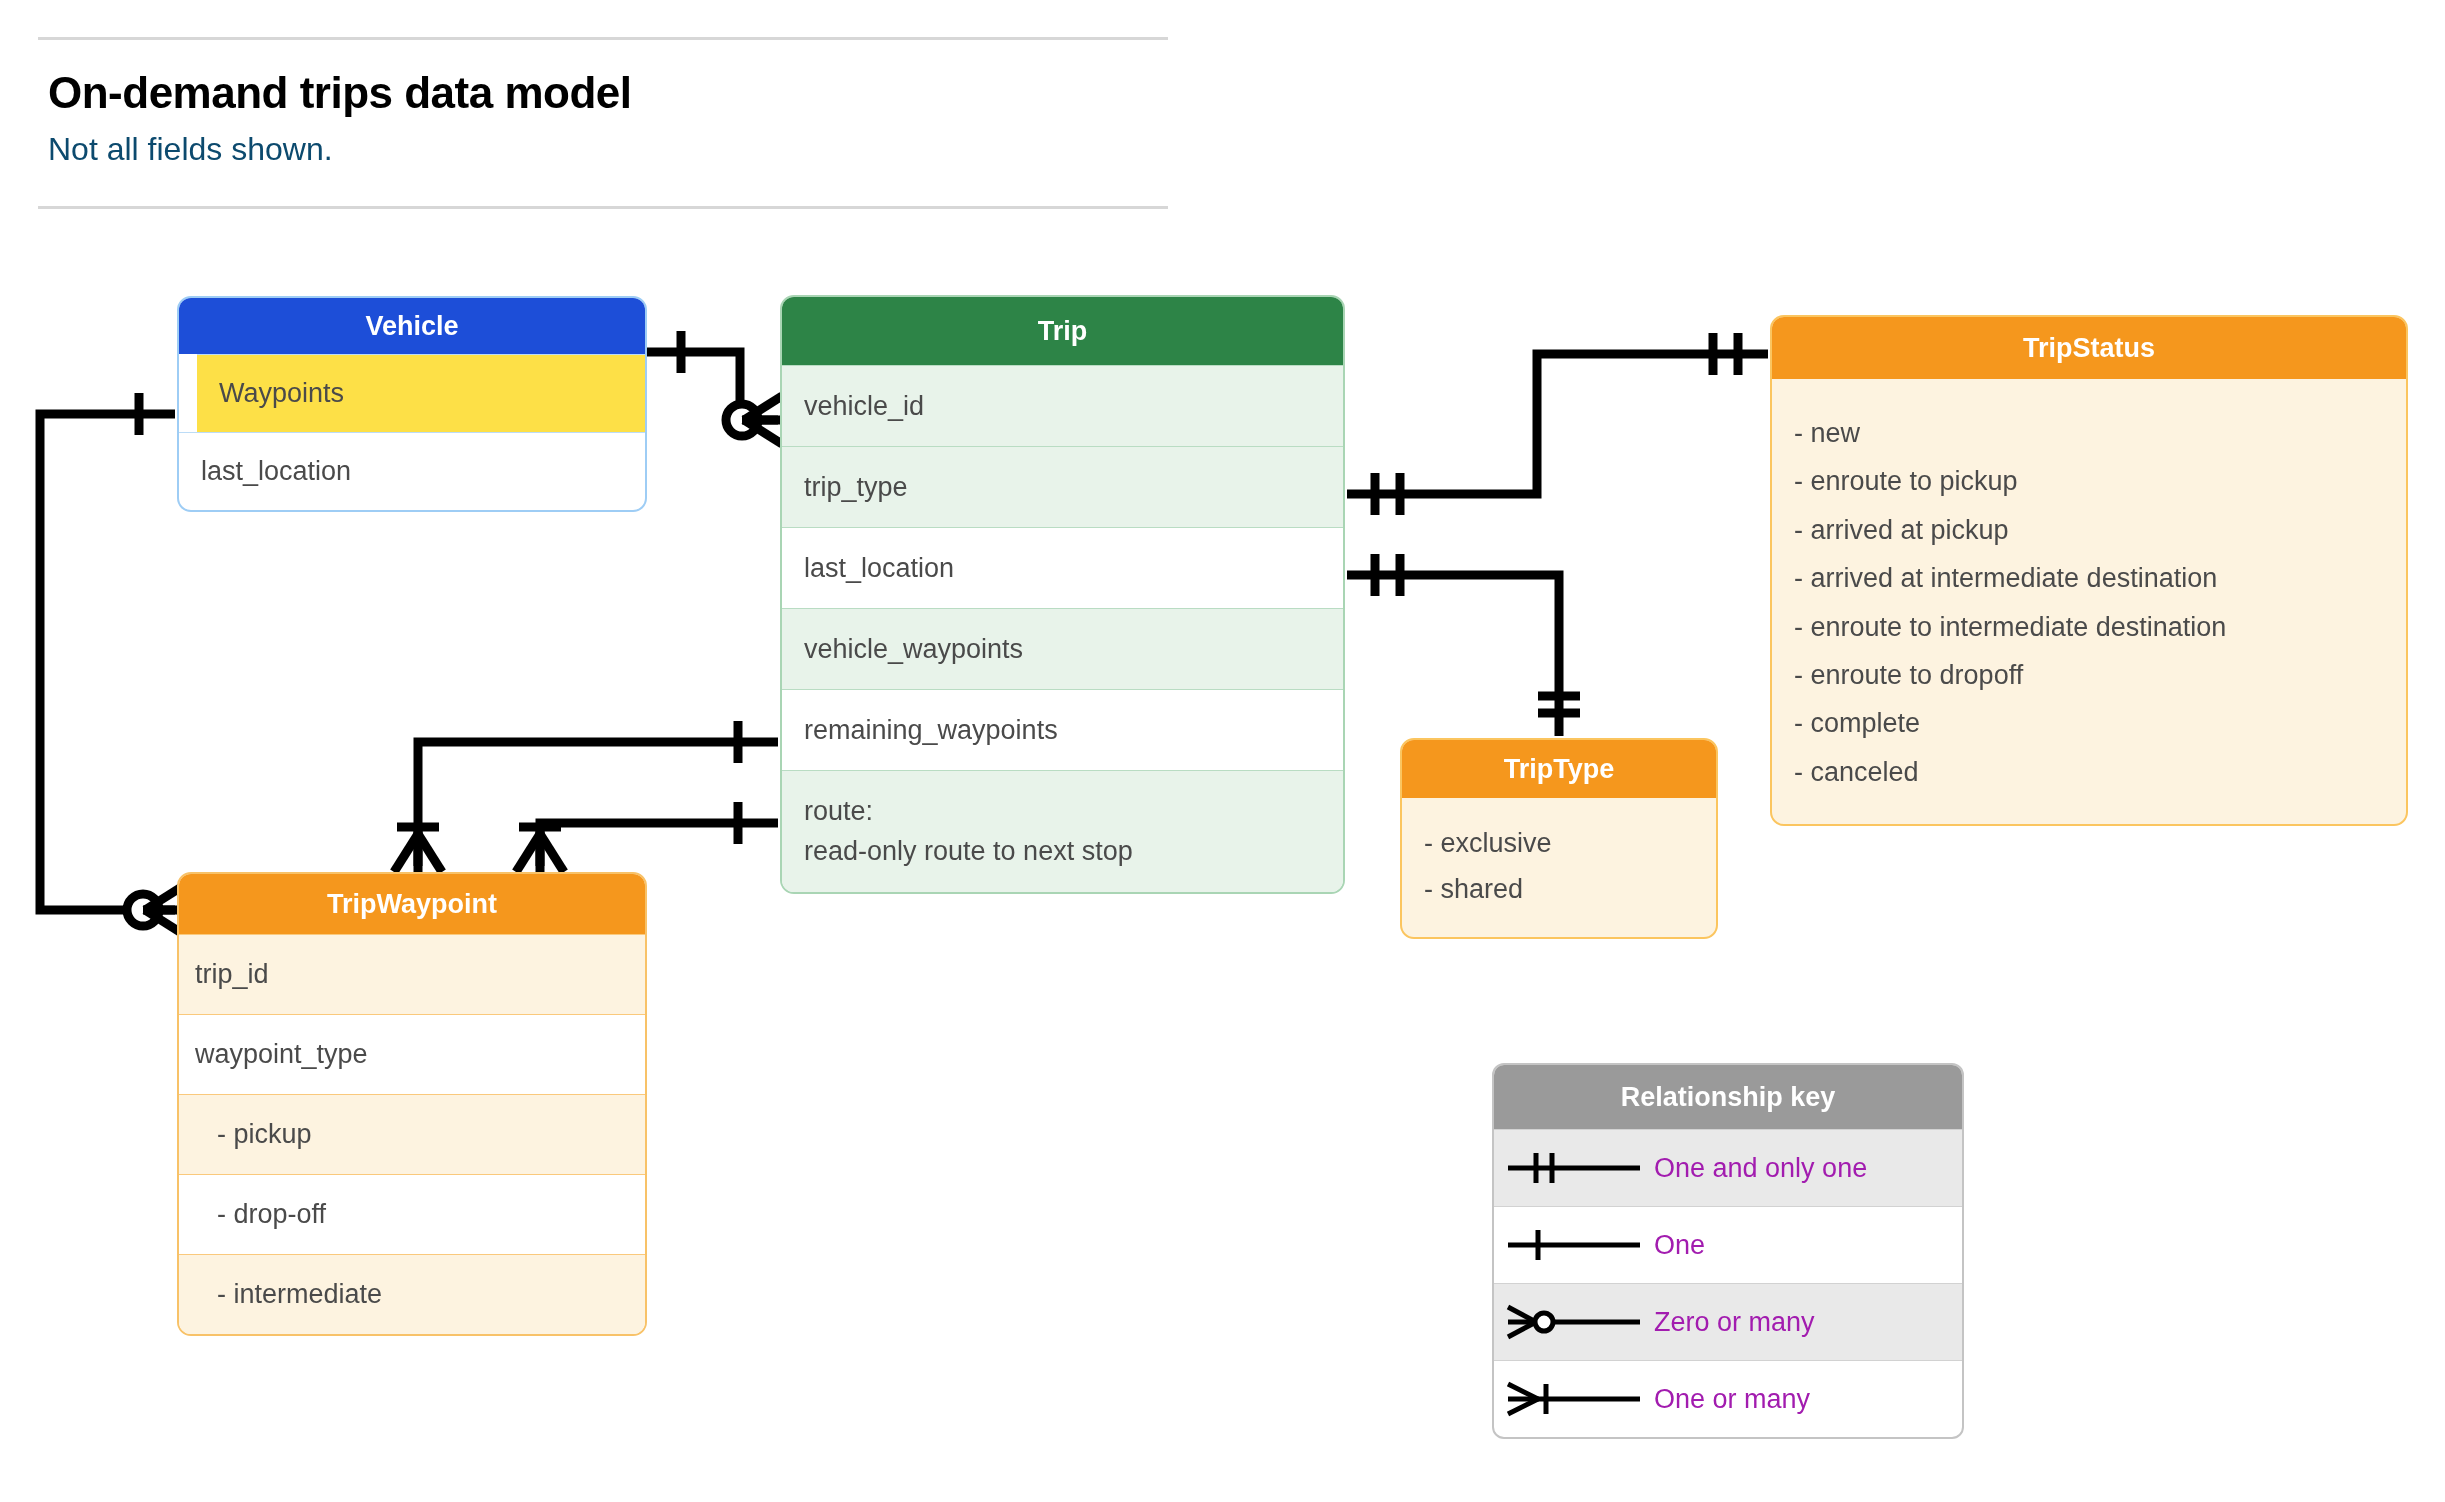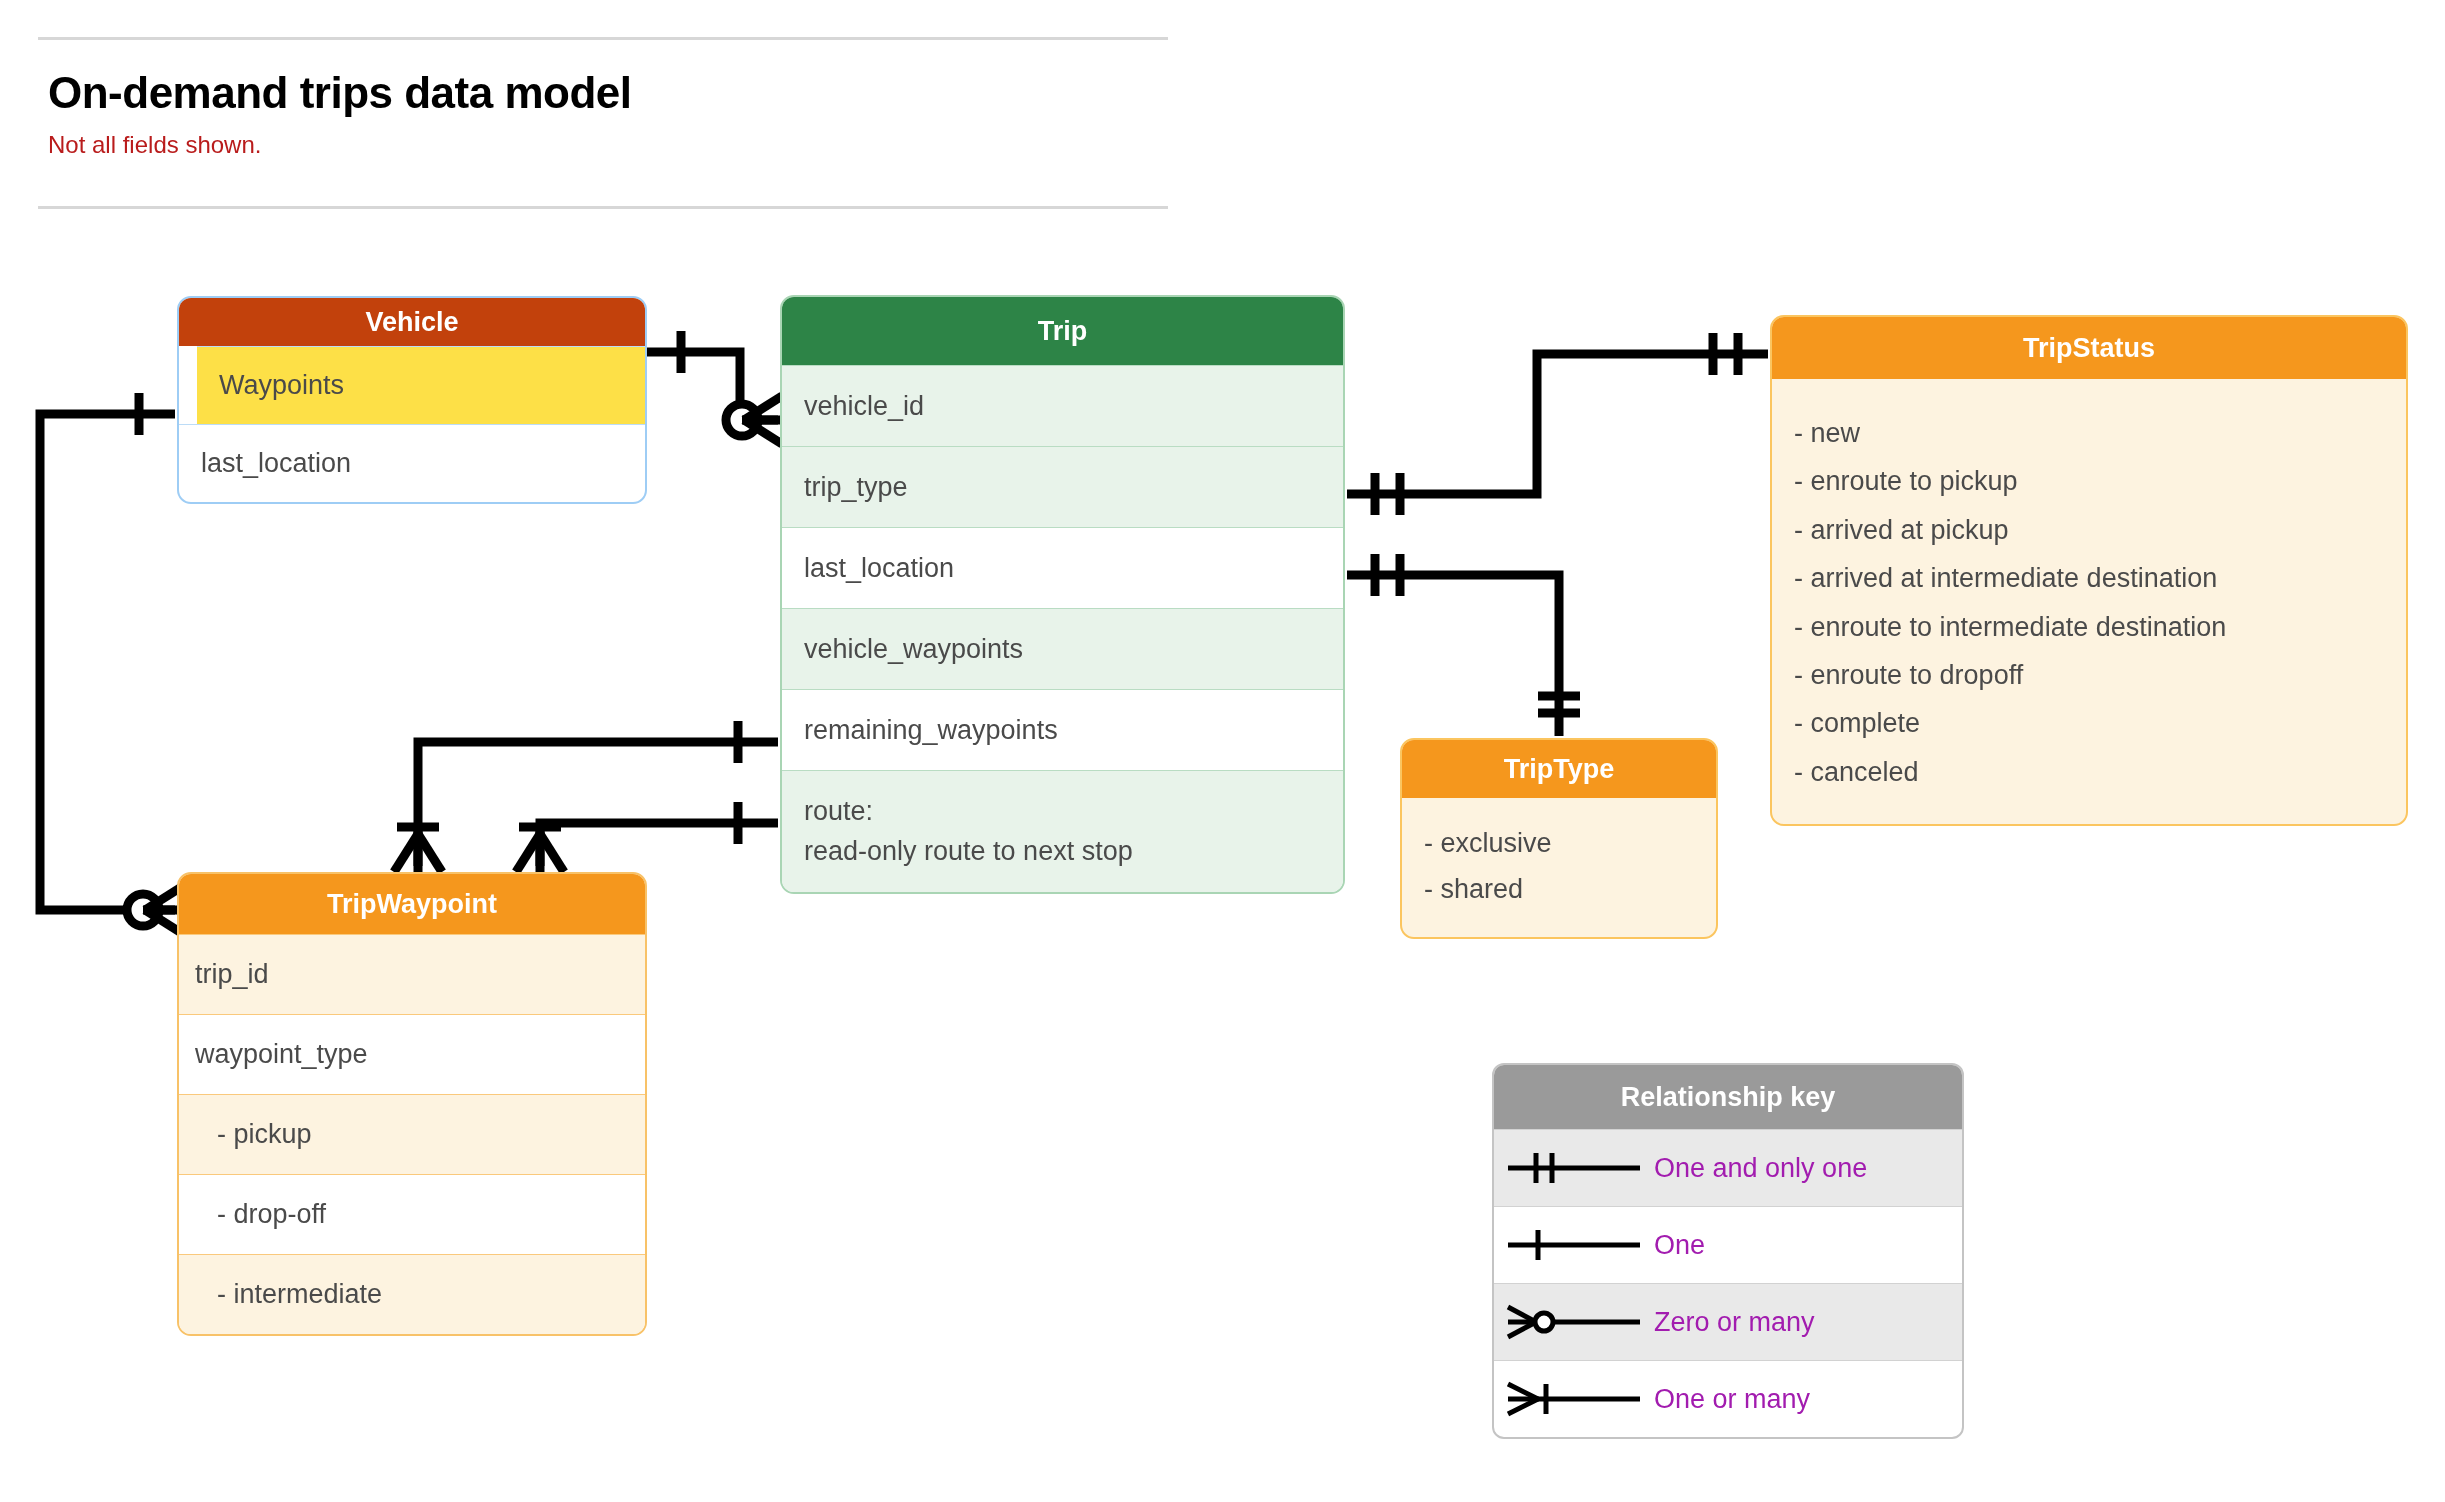--- a/index.html
+++ b/index.html
@@ -36,22 +36,22 @@
     top: 68px;
     font-size: 44px;
     font-weight: bold;
     color: #000000;
     letter-spacing: -0.5px;
   }
   #page-subtitle {
     position: absolute;
     left: 48px;
     top: 131px;
-    font-size: 24px;
-    color: #b91c1c;
+    font-size: 32px;
+    color: #0c4a6e;
   }
 
   
   .entity {
     position: absolute;
     box-sizing: border-box;
     border-radius: 14px;
     overflow: hidden;
     z-index: 5;
   }
@@ -73,21 +73,21 @@
     align-items: center;
     padding-left: 22px;
   }
 
   
   #entity-vehicle {
     left: 177px; top: 296px; width: 470px;
     border: 2px solid #9ecdf5;
     background: #ffffff;
   }
-  #entity-vehicle .ehead { background: #c2410c; height: 48px; }
+  #entity-vehicle .ehead { background: #1d4ed8; height: 56px; }
   #entity-vehicle .erow  { height: 78px; border-top: 1px solid #bcdcf7; }
   #entity-vehicle .erow.alt { background: #fde047; margin-left: 18px; }
 
   
   #entity-trip {
     left: 780px; top: 295px; width: 565px;
     border: 2px solid #a9d5b4;
     background: #ffffff;
   }
   #entity-trip .ehead { background: #2d8447; height: 68px; }

